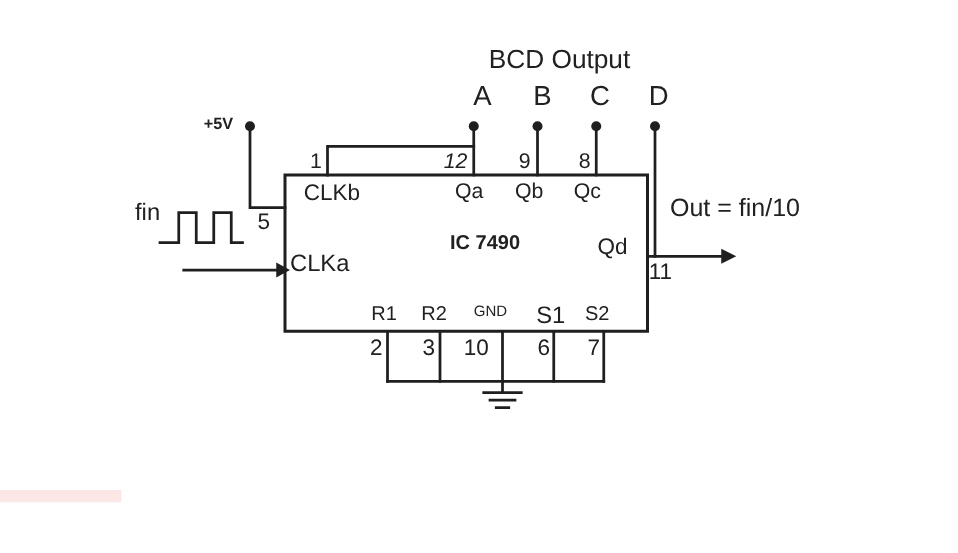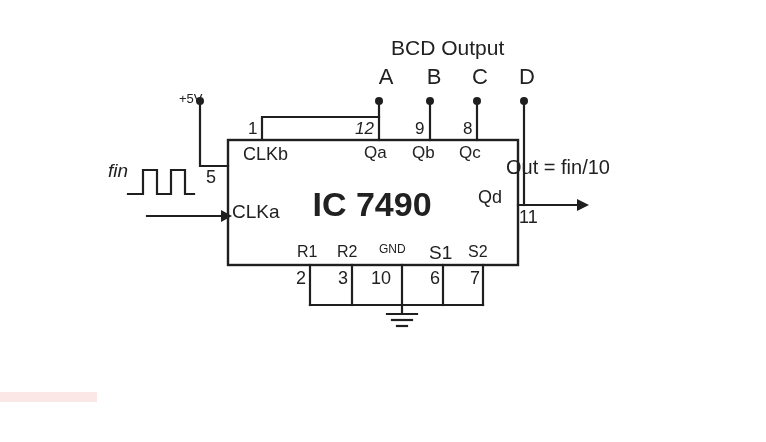--- a/index.html
+++ b/index.html
@@ -87,39 +87,39 @@
       <line class="wire" x1="397" y1="326" x2="407" y2="326"></line>
     </g>
   </svg>
 
   <span class="lbl" style="left:391px; top:36px; font-size:21px;">BCD Output</span>
   <span class="lbl ctr" style="left:386px; top:65px; font-size:22px;">A</span>
   <span class="lbl ctr" style="left:434px; top:65px; font-size:22px;">B</span>
   <span class="lbl ctr" style="left:480px; top:65px; font-size:22px;">C</span>
   <span class="lbl ctr" style="left:527px; top:65px; font-size:22px;">D</span>
 
-  <span class="lbl" style="left:179px; top:92px; font-size:13px;">+5V</span>
+  <span class="lbl" style="left:163px; top:92px; font-size:13px;font-weight:bold;">+5V</span>
   <span class="lbl" style="left:206px; top:168px; font-size:18px;">5</span>
-  <span class="lbl" style="left:108px; top:161px; font-size:19px;font-style:italic;">fin</span>
+  <span class="lbl" style="left:108px; top:161px; font-size:19px;">fin</span>
 
   <span class="lbl" style="left:248px; top:120px; font-size:17px;">1</span>
   <span class="lbl" style="left:355px; top:120px; font-size:17px;font-style:italic;">12</span>
   <span class="lbl" style="left:415px; top:120px; font-size:17px;">9</span>
   <span class="lbl" style="left:463px; top:120px; font-size:17px;">8</span>
 
   <span class="lbl" style="left:243px; top:145px; font-size:18px;">CLKb</span>
   <span class="lbl" style="left:364px; top:144px; font-size:17px;">Qa</span>
   <span class="lbl" style="left:412px; top:144px; font-size:17px;">Qb</span>
   <span class="lbl" style="left:459px; top:144px; font-size:17px;">Qc</span>
 
-  <span class="lbl ctr bold" style="left:372px; top:186px; font-size:34px;">IC 7490</span>
+  <span class="lbl ctr bold" style="left:388px; top:186px; font-size:16px;">IC 7490</span>
   <span class="lbl" style="left:232px; top:202px; font-size:19px;">CLKa</span>
   <span class="lbl" style="left:478px; top:188px; font-size:18px;">Qd</span>
   <span class="lbl" style="left:519px; top:208px; font-size:18px;">11</span>
-  <span class="lbl" style="left:506px; top:156px; font-size:20px;">Out = fin/10</span>
+  <span class="lbl" style="left:536px; top:156px; font-size:20px;">Out = fin/10</span>
 
   <span class="lbl" style="left:297px; top:243px; font-size:16px;">R1</span>
   <span class="lbl" style="left:337px; top:243px; font-size:16px;">R2</span>
   <span class="lbl" style="left:379px; top:243px; font-size:12px;">GND</span>
   <span class="lbl" style="left:429px; top:243px; font-size:19px;">S1</span>
   <span class="lbl" style="left:468px; top:243px; font-size:16px;">S2</span>
 
   <span class="lbl" style="left:296px; top:269px; font-size:18px;">2</span>
   <span class="lbl" style="left:338px; top:269px; font-size:18px;">3</span>
   <span class="lbl" style="left:371px; top:269px; font-size:18px;">10</span>

